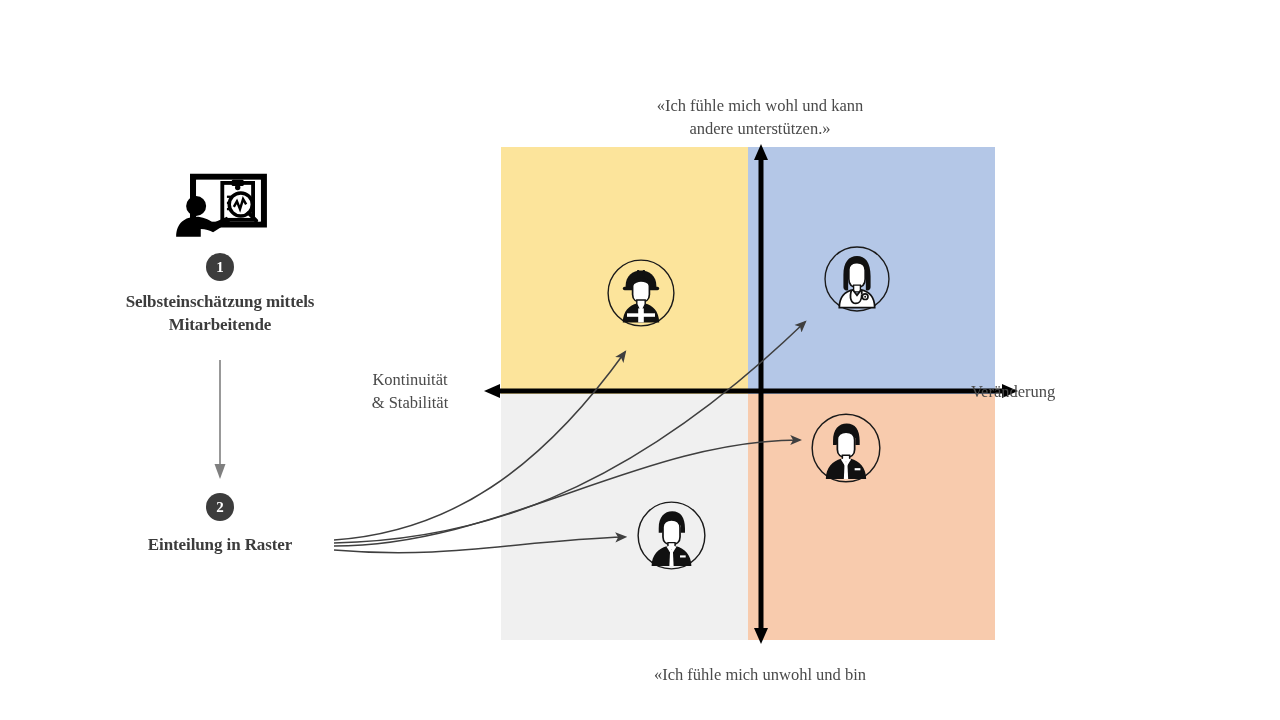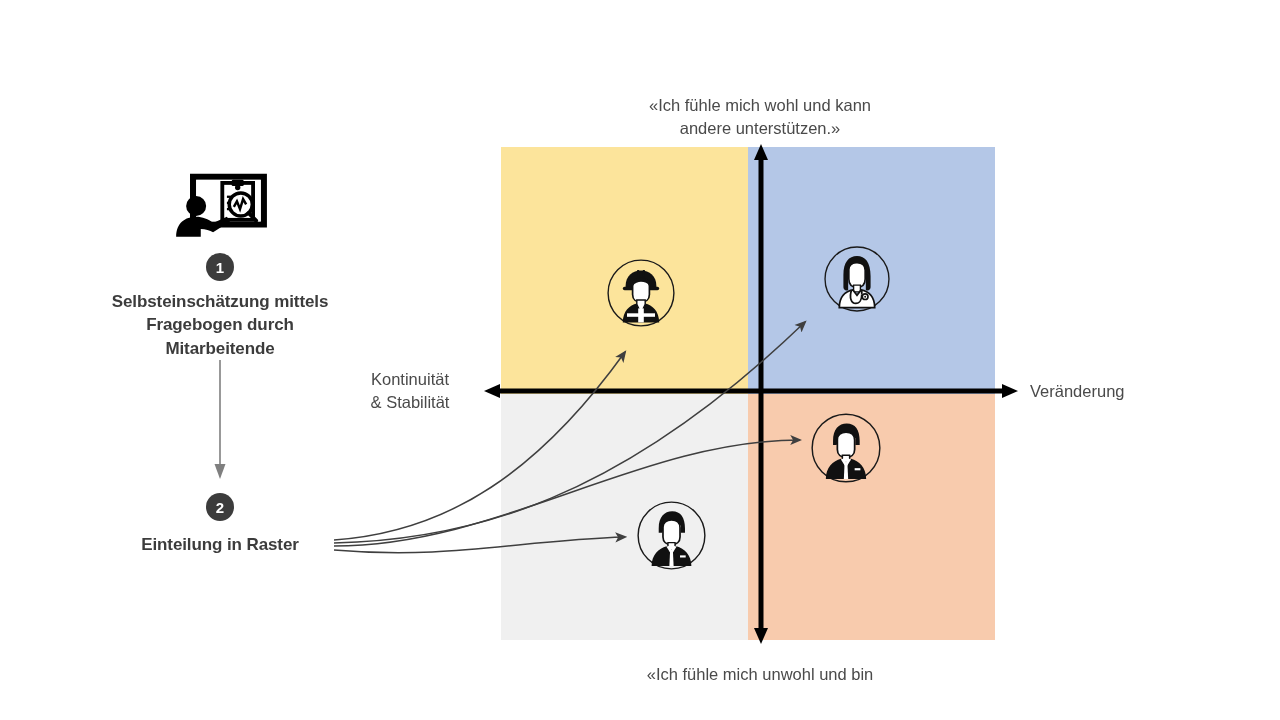--- a/index.html
+++ b/index.html
@@ -10,20 +10,21 @@
   body {
     font-family: "Liberation Sans", sans-serif;
     color: #404040;
   }
   #stage {
     position: relative;
     width: 1280px;
     height: 720px;
     background: #ffffff;
     overflow: hidden;
+    font-family: Liberation Serif, serif;
   }
 
   
   #left-col {
     position: absolute;
     left: 60px;
     top: 160px;
     width: 320px;
   }
   .survey-icon-wrap {
@@ -104,21 +105,21 @@
   }
   #cap-bottom {
     left: 600px; top: 663px; width: 320px;
     text-align: center;
   }
   #cap-left {
     left: 340px; top: 368px; width: 140px;
     text-align: center;
   }
   #cap-right {
-    left: 1030px; top: 380px; width: 200px;
+    left: 971px; top: 380px; width: 200px;
     text-align: left;
   }
 </style>
 </head>
 <body>
 
 <div id="stage">
 
   <div id="matrix">
     <div class="quad q-tl" style="background:#FCE49B;"></div>
@@ -272,21 +273,20 @@
         <circle cx="34" cy="46" r="13" fill="#000000"></circle>
         <path d="M8,86 C8,68 20,60 34,60 C42,60 50,63 56,68 L74,60 L78,66 L56,80 C52,78 46,76 40,76 L40,86 Z" fill="#000000"></path>
       </svg>
     </div>
 
     <div class="step-badge" style="left:146px; top:93px;">
       <span>1</span>
     </div>
     <div class="step-label" style="left:0; top:130px;">
       <div>Selbsteinschätzung mittels</div>
-      <div>Fragebogen durch</div>
       <div>Mitarbeitende</div>
     </div>
 
     <div class="step-badge" style="left:146px; top:333px;">
       <span>2</span>
     </div>
     <div class="step-label" style="left:0; top:373px;">
       <div>Einteilung in Raster</div>
     </div>
   </div>

